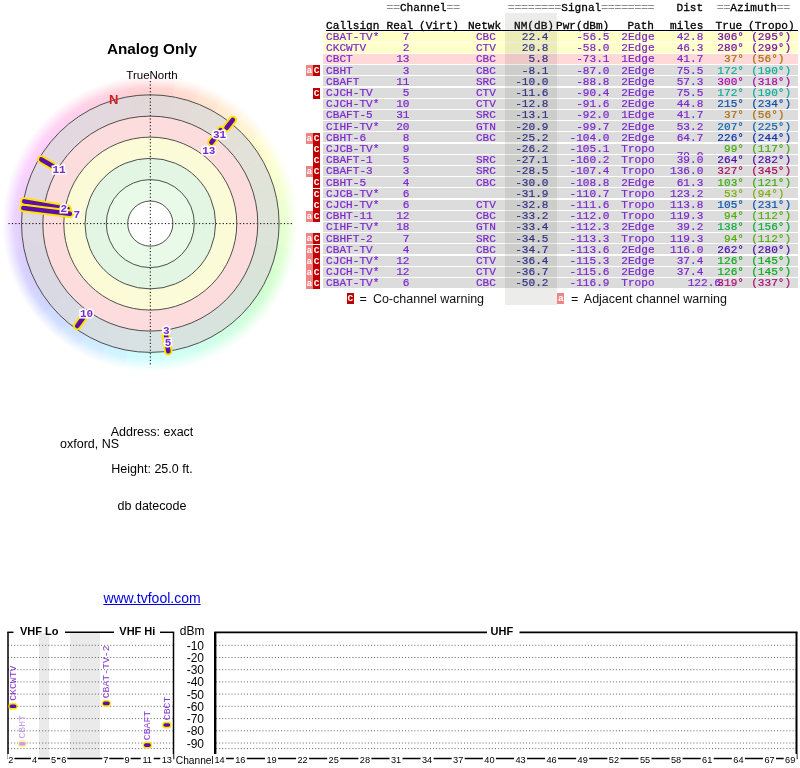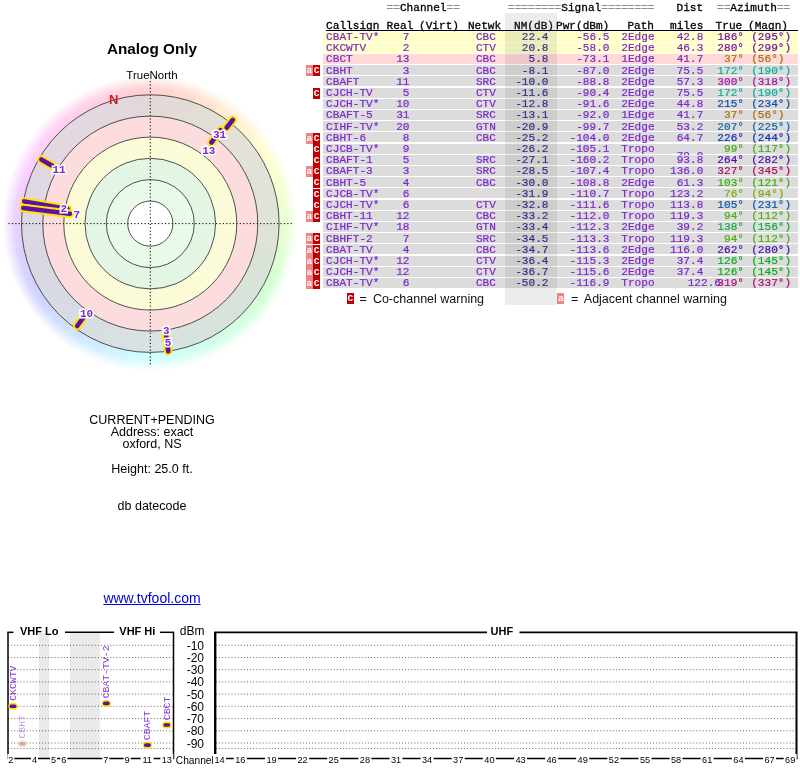--- a/index.html
+++ b/index.html
@@ -273,31 +273,31 @@
 <div class="mh" style="left:717px;top:2px"><i>==</i>Azimuth<i>==</i></div>
 <div class="mh" style="left:326.1px;top:19.5px">Callsign</div>
 <div class="mh" style="left:386.6px;top:19.5px">Real</div>
 <div class="mh" style="left:419px;top:19.5px">(Virt)</div>
 <div class="mh" style="left:467.9px;top:19.5px">Netwk</div>
 <div class="mh" style="left:514px;top:19.5px">NM(dB)</div>
 <div class="mh" style="left:556px;top:19.5px">Pwr(dBm)</div>
 <div class="mh" style="left:627.4px;top:19.5px">Path</div>
 <div class="mh" style="left:670px;top:19.5px">miles</div>
 <div class="mh" style="left:715.6px;top:19.5px">True</div>
-<div class="mh" style="left:748px;top:19.5px">(Magn)</div>
+<div class="mh" style="left:748px;top:19.5px">(Tropo)</div>
 <div style="position:absolute;left:326px;top:30.2px;width:472px;height:1px;background:#000"></div>
 <div style="position:absolute;left:323px;top:31.5px;width:474.5px;height:10.2px;background:#ffffc8"></div>
 <div class="mc" style="left:326.1px;top:30.9px;color:#7c28cc">CBAT-TV*</div>
 <div class="mc r" style="right:390.5px;top:30.9px;color:#7c28cc">7</div>
 <div class="mc" style="left:475.9px;top:30.9px;color:#7c28cc">CBC</div>
 <div class="mc r" style="right:251.5px;top:30.9px;color:#2b2b8f">22.4</div>
 <div class="mc r" style="right:190.5px;top:30.9px;color:#7c28cc">-56.5</div>
 <div class="mc" style="left:621.3px;top:30.9px;color:#7c28cc">2Edge</div>
 <div class="mc r" style="right:96.7px;top:30.9px;color:#7c28cc">42.8</div>
-<div class="mc r" style="right:56.0px;top:30.9px;color:#6f0bad">186°</div>
+<div class="mc r" style="right:56.0px;top:30.9px;color:#6f0bad">306°</div>
 <div class="mc" style="left:751.2px;top:30.9px;color:#6f0bad">(295°)</div>
 <div style="position:absolute;left:323px;top:42.7px;width:474.5px;height:10.2px;background:#ffffc8"></div>
 <div class="mc" style="left:326.1px;top:42.1px;color:#7c28cc">CKCWTV</div>
 <div class="mc r" style="right:390.5px;top:42.1px;color:#7c28cc">2</div>
 <div class="mc" style="left:475.9px;top:42.1px;color:#7c28cc">CTV</div>
 <div class="mc r" style="right:251.5px;top:42.1px;color:#2b2b8f">20.8</div>
 <div class="mc r" style="right:190.5px;top:42.1px;color:#7c28cc">-58.0</div>
 <div class="mc" style="left:621.3px;top:42.1px;color:#7c28cc">2Edge</div>
 <div class="mc r" style="right:96.7px;top:42.1px;color:#7c28cc">46.3</div>
 <div class="mc r" style="right:56.0px;top:42.1px;color:#770bad">280°</div>
@@ -397,21 +397,21 @@
 <div class="mc r" style="right:56.0px;top:142.9px;color:#44ad0b">99°</div>
 <div class="mc" style="left:751.2px;top:142.9px;color:#44ad0b">(117°)</div>
 <div class="bdg" style="left:312.9px;top:143.7px;background:#c00000">C</div>
 <div style="position:absolute;left:323px;top:154.7px;width:474.5px;height:10.2px;background:#dcdcdc"></div>
 <div class="mc" style="left:326.1px;top:154.1px;color:#7c28cc">CBAFT-1</div>
 <div class="mc r" style="right:390.5px;top:154.1px;color:#7c28cc">5</div>
 <div class="mc" style="left:475.9px;top:154.1px;color:#7c28cc">SRC</div>
 <div class="mc r" style="right:251.5px;top:154.1px;color:#2b2b8f">-27.1</div>
 <div class="mc r" style="right:190.5px;top:154.1px;color:#7c28cc">-160.2</div>
 <div class="mc" style="left:621.3px;top:154.1px;color:#7c28cc">Tropo</div>
-<div class="mc r" style="right:96.7px;top:154.1px;color:#7c28cc">93.8</div>
+<div class="mc r" style="right:96.7px;top:154.1px;color:#7c28cc">39.0</div>
 <div class="mc r" style="right:56.0px;top:154.1px;color:#4c0bad">264°</div>
 <div class="mc" style="left:751.2px;top:154.1px;color:#4c0bad">(282°)</div>
 <div class="bdg" style="left:312.9px;top:154.9px;background:#c00000">C</div>
 <div style="position:absolute;left:323px;top:165.9px;width:474.5px;height:10.2px;background:#dcdcdc"></div>
 <div class="mc" style="left:326.1px;top:165.3px;color:#7c28cc">CBAFT-3</div>
 <div class="mc r" style="right:390.5px;top:165.3px;color:#7c28cc">3</div>
 <div class="mc" style="left:475.9px;top:165.3px;color:#7c28cc">SRC</div>
 <div class="mc r" style="right:251.5px;top:165.3px;color:#2b2b8f">-28.5</div>
 <div class="mc r" style="right:190.5px;top:165.3px;color:#7c28cc">-107.4</div>
 <div class="mc" style="left:621.3px;top:165.3px;color:#7c28cc">Tropo</div>
@@ -431,21 +431,21 @@
 <div class="mc r" style="right:56.0px;top:176.5px;color:#39ad0b">103°</div>
 <div class="mc" style="left:751.2px;top:176.5px;color:#39ad0b">(121°)</div>
 <div class="bdg" style="left:312.9px;top:177.3px;background:#c00000">C</div>
 <div style="position:absolute;left:323px;top:188.3px;width:474.5px;height:10.2px;background:#dcdcdc"></div>
 <div class="mc" style="left:326.1px;top:187.7px;color:#7c28cc">CJCB-TV*</div>
 <div class="mc r" style="right:390.5px;top:187.7px;color:#7c28cc">6</div>
 <div class="mc r" style="right:251.5px;top:187.7px;color:#2b2b8f">-31.9</div>
 <div class="mc r" style="right:190.5px;top:187.7px;color:#7c28cc">-110.7</div>
 <div class="mc" style="left:621.3px;top:187.7px;color:#7c28cc">Tropo</div>
 <div class="mc r" style="right:96.7px;top:187.7px;color:#7c28cc">123.2</div>
-<div class="mc r" style="right:56.0px;top:187.7px;color:#81ad0b">76°</div>
+<div class="mc r" style="right:56.0px;top:187.7px;color:#81ad0b">53°</div>
 <div class="mc" style="left:751.2px;top:187.7px;color:#81ad0b">(94°)</div>
 <div class="bdg" style="left:312.9px;top:188.5px;background:#c00000">C</div>
 <div style="position:absolute;left:323px;top:199.5px;width:474.5px;height:10.2px;background:#dcdcdc"></div>
 <div class="mc" style="left:326.1px;top:198.9px;color:#7c28cc">CJCH-TV*</div>
 <div class="mc r" style="right:390.5px;top:198.9px;color:#7c28cc">6</div>
 <div class="mc" style="left:475.9px;top:198.9px;color:#7c28cc">CTV</div>
 <div class="mc r" style="right:251.5px;top:198.9px;color:#2b2b8f">-32.8</div>
 <div class="mc r" style="right:190.5px;top:198.9px;color:#7c28cc">-111.6</div>
 <div class="mc" style="left:621.3px;top:198.9px;color:#7c28cc">Tropo</div>
 <div class="mc r" style="right:96.7px;top:198.9px;color:#7c28cc">113.8</div>
@@ -534,20 +534,19 @@
 <div class="mc" style="left:751.2px;top:277.3px;color:#ad0b79">(337°)</div>
 <div class="bdg" style="left:305.6px;top:278.1px;background:#ee8585">a</div>
 <div class="bdg" style="left:312.9px;top:278.1px;background:#c00000">C</div>
 <div style="position:absolute;left:504.5px;top:13px;width:52.5px;height:292px;background:rgba(95,95,80,0.12)"></div>
 <div class="bdg" style="left:346.6px;top:293.2px;background:#c00000">C</div>
 <div style="position:absolute;left:359.6px;top:292px;font:12.5px 'Liberation Sans';color:#111">=</div>
 <div style="position:absolute;left:372.9px;top:292px;font:12.5px 'Liberation Sans';color:#111">Co-channel warning</div>
 <div class="bdg" style="left:557.1px;top:293.2px;background:#ee8585">a</div>
 <div style="position:absolute;left:570.9px;top:292px;font:12.5px 'Liberation Sans';color:#111">=</div>
 <div style="position:absolute;left:583.8px;top:292px;font:12.5px 'Liberation Sans';color:#111">Adjacent channel warning</div>
-<div style="position:absolute;left:60px;top:412.5px;width:184px;text-align:center;font:12.5px 'Liberation Sans'">CURRENT+PENDING</div>
 <div style="position:absolute;left:60px;top:424.8px;width:184px;text-align:center;font:12.5px 'Liberation Sans'">Address: exact</div>
-<div style="position:absolute;left:60px;top:437.1px;width:184px;text-align:center;font:12.5px 'Liberation Sans'">oxford, NS</div>
+<div style="position:absolute;left:60px;top:437.1px;width:184px;font:12.5px 'Liberation Sans'">oxford, NS</div>
 <div style="position:absolute;left:60px;top:461.7px;width:184px;text-align:center;font:12.5px 'Liberation Sans'">Height: 25.0 ft.</div>
 <div style="position:absolute;left:60px;top:498.5px;width:184px;text-align:center;font:12.5px 'Liberation Sans'">db datecode</div>
 <div style="position:absolute;left:60px;top:40.1px;width:184px;text-align:center;font:bold 15.3px 'Liberation Sans'">Analog Only</div>
 <div style="position:absolute;left:60px;top:590px;width:184px;text-align:center;font:14px 'Liberation Sans'"><span style="color:#0000e0;text-decoration:underline">www.tvfool.com</span></div>
 <div style="position:absolute;left:60px;top:68.5px;width:184px;text-align:center;font:11.5px 'Liberation Sans'">TrueNorth</div>
 </div>
 </body></html>

